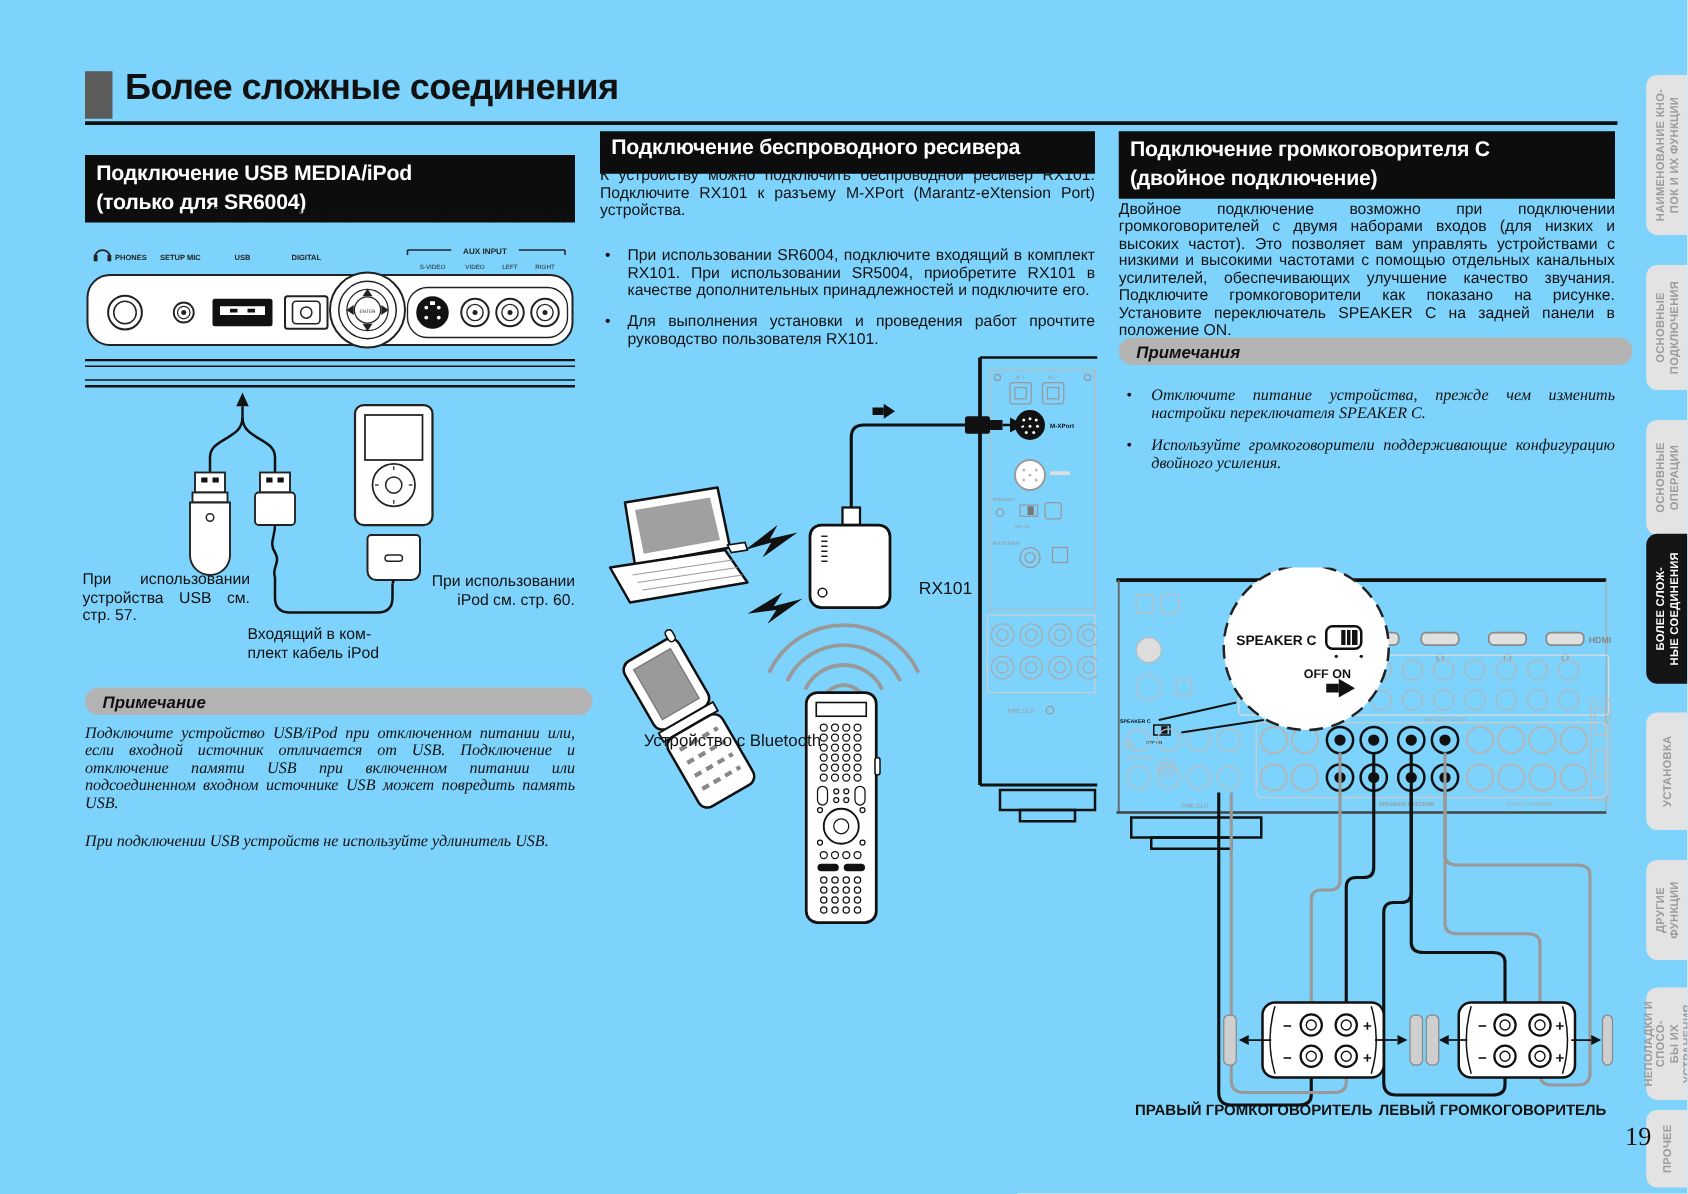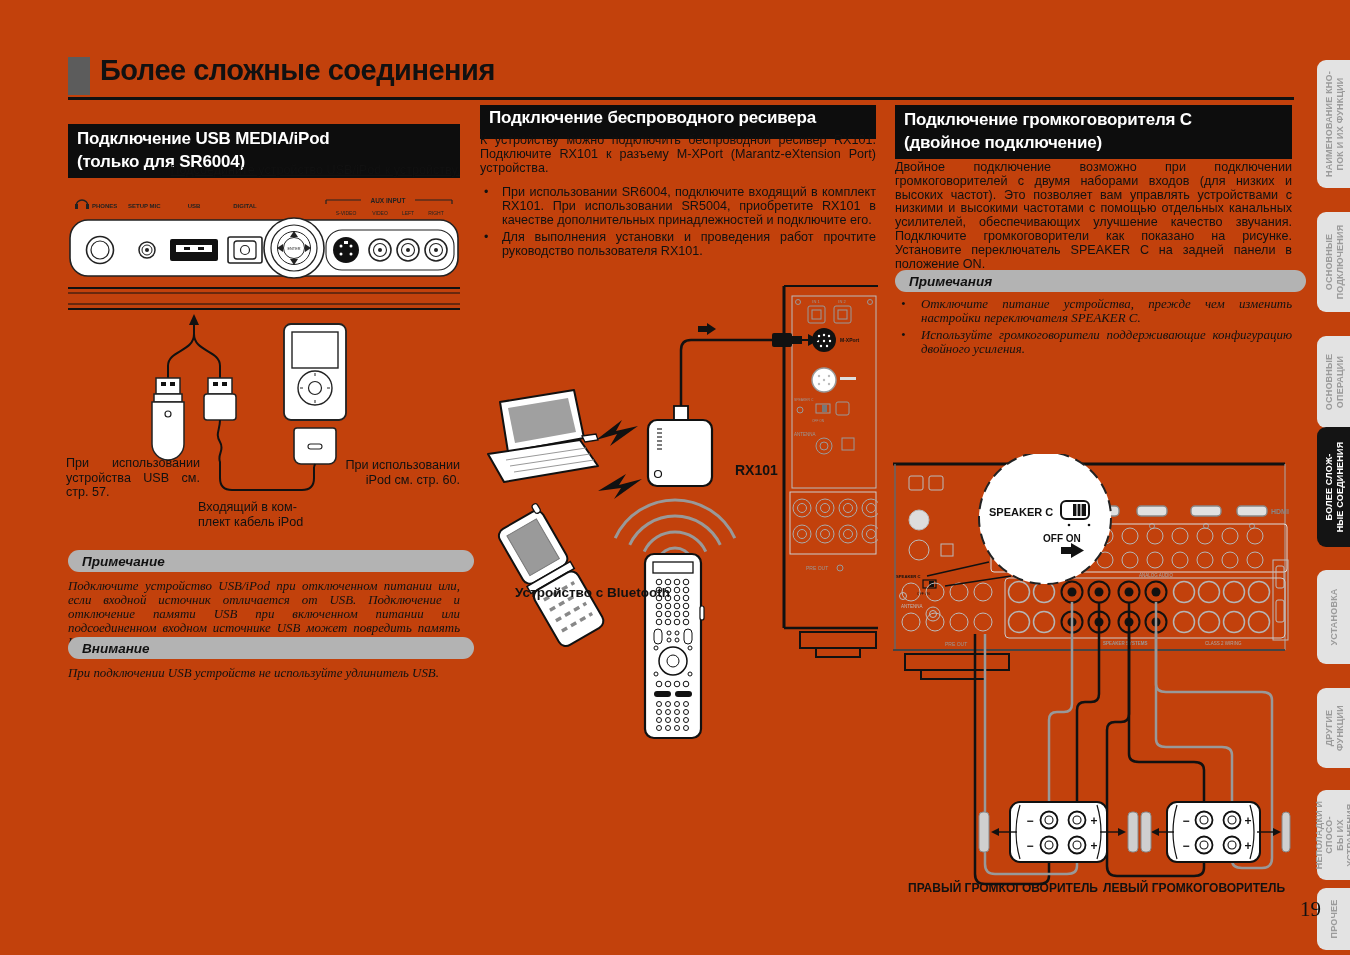--- a/index.html
+++ b/index.html
@@ -1,49 +1,49 @@
 <!DOCTYPE html>
 <html><head>
 <meta charset="utf-8">
 <style>
   html,body{margin:0;padding:0;background:#fff;}
-  #page{position:relative;width:1350px;height:955px;background:#c2410c;overflow:hidden;
+  #page{position:relative;width:1350px;height:955px;background:#7dd3fc;overflow:hidden;
         font-family:"Liberation Sans",sans-serif;color:#111;}
   .abs{position:absolute;}
   
   .title-square{width:22px;height:38px;background:#5c5c5c;}
   .page-title{font-size:29px;font-weight:bold;letter-spacing:-0.5px;white-space:nowrap;}
   .title-rule{height:3px;background:#111;}
   
   .sec-head{background:#0d0d0d;color:#fff;font-weight:bold;font-size:17px;line-height:1.34;
             padding:4px 9px;white-space:pre-line;letter-spacing:-0.2px;}
   
   .body-txt{font-size:12.6px;line-height:13.8px;text-align:justify;}
   .body-txt.noj{text-align:right;text-decoration:underline;}
   .bullets{font-size:12.6px;line-height:13.8px;}
-  .bullet{position:relative;padding-left:22px;margin-bottom:4px;text-align:justify;}
+  .bullet{position:relative;padding-left:22px;margin-bottom:4px;text-align:justify;margin-top:12px;}
   .bullet:before{content:"\2022";position:absolute;left:4px;top:0;}
   
   .pill{background:#b3b3b3;border-radius:11px;height:22px;display:flex;align-items:center;
         font-size:13.5px;font-weight:bold;font-style:italic;padding-left:14px;}
   .serif-note{font-family:"Liberation Serif",serif;font-style:italic;font-size:12.9px;
               line-height:14px;text-align:justify;}
   .serif-bullets .bullet{padding-left:26px;margin-bottom:3px;}
   .serif-bullets .bullet:before{left:6px;}
   
   .caption{font-size:12.6px;line-height:14.5px;white-space:pre-line;}
   
   .tab{position:absolute;right:0;width:33px;background:#e3e3e3;border-radius:9px 0 0 9px;}
   .tab .rot{position:absolute;left:50%;top:50%;transform:translate(-50%,-50%) rotate(-90deg);
             height:33px;display:flex;align-items:center;justify-content:center;
             font-size:9px;font-weight:bold;color:#9b9b9b;text-align:center;
             line-height:1.15;white-space:pre-line;letter-spacing:0.2px;}
   .tab.active{background:#141414;}
   .tab.active .rot{color:#fff;}
-  .diag-label{font-weight:bold;padding-left:17px;}
+  .diag-label{font-weight:normal;padding-left:17px;}
   .spk-label{font-size:12px;font-weight:bold;white-space:nowrap;}
   .page-num{font-family:"Liberation Serif",serif;font-size:21px;}
   svg text{font-family:"Liberation Sans",sans-serif;}
 </style>
 </head>
 <body>
 
 <div id="page">
 
   <div class="abs title-square" style="left:68px;top:57px;"></div>
@@ -202,23 +202,20 @@
 
   <div class="abs caption" style="left:66px;top:456px;width:134px;text-align:justify;">При использовании устройства USB см. стр. 57.</div>
   <div class="abs caption" style="left:198px;top:500px;width:132px;">Входящий в ком-
 плект кабель iPod</div>
   <div class="abs caption" style="left:330px;top:458px;width:130px;text-align:right;">При использовании iPod см. стр. 60.</div>
 
   <div class="abs pill" style="left:68px;top:550px;width:392px;">
       <span>Примечание</span>
     </div>
   <div class="abs serif-note" style="left:68px;top:579px;width:392px;">Подключите устройство USB/iPod при отключенном питании или, если входной источник отличается от USB. Подключение и отключение памяти USB при включенном питании или подсоединенном входном источнике USB может повредить память USB.</div>
-  <div class="abs pill" style="left:68px;top:637px;width:392px;">
-      <span>Внимание</span>
-    </div>
   <div class="abs serif-note" style="left:68px;top:666px;width:392px;">При подключении USB устройств не используйте удлинитель USB.</div>
 
   <div class="abs sec-head" style="left:480px;top:105px;width:378px;padding-top:2px;padding-bottom:9px;">Подключение беспроводного ресивера</div>
   <div class="abs body-txt" style="left:480px;top:134px;width:396px;">К устройству можно подключить беспроводной ресивер RX101. Подключите RX101 к разъему M-XPort (Marantz-eXtension Port) устройства.</div>
   <div class="abs bullets" style="left:480px;top:186px;width:396px;">
     <div class="bullet">При использовании SR6004, подключите входящий в комплект RX101. При использовании SR5004, приобретите RX101 в качестве дополнительных принадлежностей и подключите его.</div>
     <div class="bullet">Для выполнения установки и проведения работ прочтите руководство пользователя RX101.</div>
   </div>
 
   <svg class="abs" style="left:478px;top:276px;" width="400" height="468" viewBox="0 0 400 468">

